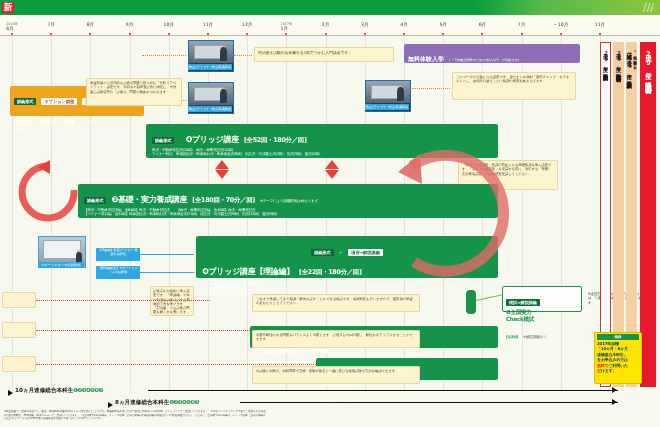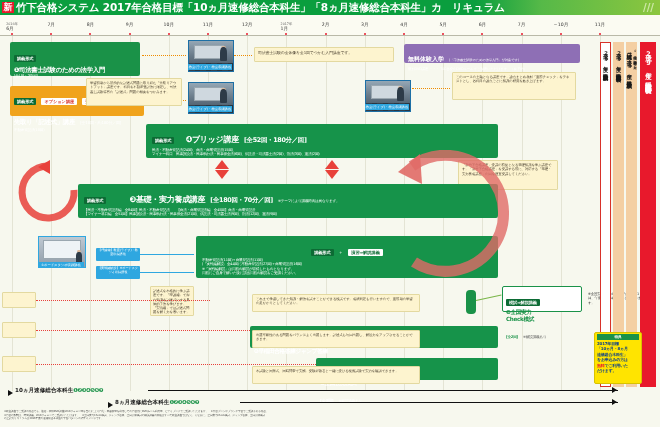--- a/index.html
+++ b/index.html
@@ -98,21 +98,20 @@
   .pill{position:absolute;background:#1a9248;border-radius:4px;}
   .leader{position:absolute;border-top:1px solid #7ab648;}
 </style>
 </head>
 <body>
 
 <div id="root">
 
   <div class="hdr">
     <div class="hdr-new">新</div>
-    <div class="hdr-title">竹下合格システム 2017年合格目標「10ヵ月速修総合本科生」「8ヵ月速修総合本科生」カ　リキュラム</div>
     <div class="hdr-slash">///</div>
   </div>
 
   <div class="tl"></div>
   <div class="tl-rule"></div>
   <div id="ticks">
       <div class="tick" style="left: 12px;"><span class="yr">2016年</span><span>6月</span></div>
       <div class="tickdot" style="left: 12px;"></div>
       <div class="tick" style="left: 51.2px;"><span>7月</span></div>
       <div class="tickdot" style="left: 51.2px;"></div>
@@ -157,25 +156,20 @@
       <div class="vline" style="left: 325.6px;"></div>
       <div class="vline" style="left: 364.8px;"></div>
       <div class="vline" style="left: 404px;"></div>
       <div class="vline" style="left: 443.2px;"></div>
       <div class="vline" style="left: 482.4px;"></div>
       <div class="vline" style="left: 521.6px;"></div>
       <div class="vline" style="left: 560.8px;"></div>
       <div class="vline" style="left: 600px;"></div>
     </div>
 
-  <div class="box grn" style="left:10px;top:42px;width:130px;height:34px;padding:3px 4px;">
-    <span class="tag">講義形式</span>
-    <div class="ttl-sm" style="margin-top:2px;">❶司法書士試験のための法学入門</div>
-    <div class="sub">[全1回・2時間]</div>
-  </div>
 
   <div class="photo" style="left:188px;top:40px;width:44px;height:30px;">
     <div class="inner"></div>
       <div class="board"></div>
       <div class="head"></div>
       <div class="person"></div>
       <div class="seats"></div>
   </div>
   <div class="plabel" style="left:188px;top:64px;width:44px;">教室(ライブ)・教室収録講義</div>
   <div class="dotline" style="left:142px;top:55px;width:44px;"></div>
@@ -250,32 +244,36 @@
   <div class="arrow-up" style="left:325px;top:160px;"></div>
   <div class="arrow-dn" style="left:215px;top:170px;"></div>
   <div class="arrow-dn" style="left:325px;top:170px;"></div>
 
   <div class="box cream" style="left:458px;top:160px;width:100px;height:30px;padding:2px 3px;">
     <div class="desc-xs">「新竹下合格講座」受講の前提となる基礎知識を学ぶ講座です。「新竹下合格講座」を受講する前に、対応する「基礎・実力養成講座」の回を適宜受講してください。</div>
   </div>
 
   <div class="box grn2" style="left:78px;top:184px;width:420px;height:34px;padding:3px 6px;">
     <span class="tag">講義形式</span>
-    <span class="ttl" style="margin-left:18px;">❸基礎・実力養成講座</span>
+    <span class="ttl" style="margin-left:0;">❸基礎・実力養成講座</span>
     <span class="ttl-sm">[全180回・70分／回]</span>
     <span class="sub">※テーマにより講義時間は異なります。</span>
     <div class="sub" style="margin-top:2px;">【民法・不動産登記法編　全84回】民法・不動産登記法　　【商法・商業登記法編　全45回】商法・商業登記法</div>
     <div class="sub">【マイナー科目編　全51回】民事訴訟法・民事執行法・民事保全法(21回)、供託法・司法書士法(9回)、刑法(12回)、憲法(9回)</div>
   </div>
 
   <div class="box grn2" style="left:196px;top:236px;width:302px;height:42px;padding:3px 6px;">
     <div style="text-align:center;">
       <span class="tag">講義形式</span>
       <span style="font-size:4.5px;">＋</span>
       <span class="tag-wht">演習⇒解説講義</span>
+    </div>
+    <div style="margin-top:1px;">
+      <span class="ttl">❹ブリッジ講座【理論編】</span>
+      <span class="ttl-sm">[全22回・180分／回]</span>
     </div>
     <div class="sub">不動産登記法(11回)＋商業登記法(11回)</div>
     <div class="sub">(「実戦編解説」全44回に不動産登記法(27回)＋商業登記法(16回)</div>
     <div class="sub">※「実戦編解説」は問題の解説が収録したものとなります。</div>
     <div class="sub">問題にご自身で解いた後に該当問題の解説をご受講ください。</div>
   </div>
 
   <div class="photo" style="left:38px;top:236px;width:46px;height:30px;border-color:#2fa7e0;">
     <div class="inner" style="background:linear-gradient(180deg,#bfc9d2 0%,#8f9ca8 100%);"></div>
     <div class="board" style="left:8%;top:10%;width:80%;height:58%;background:#eef3f6;"></div>

